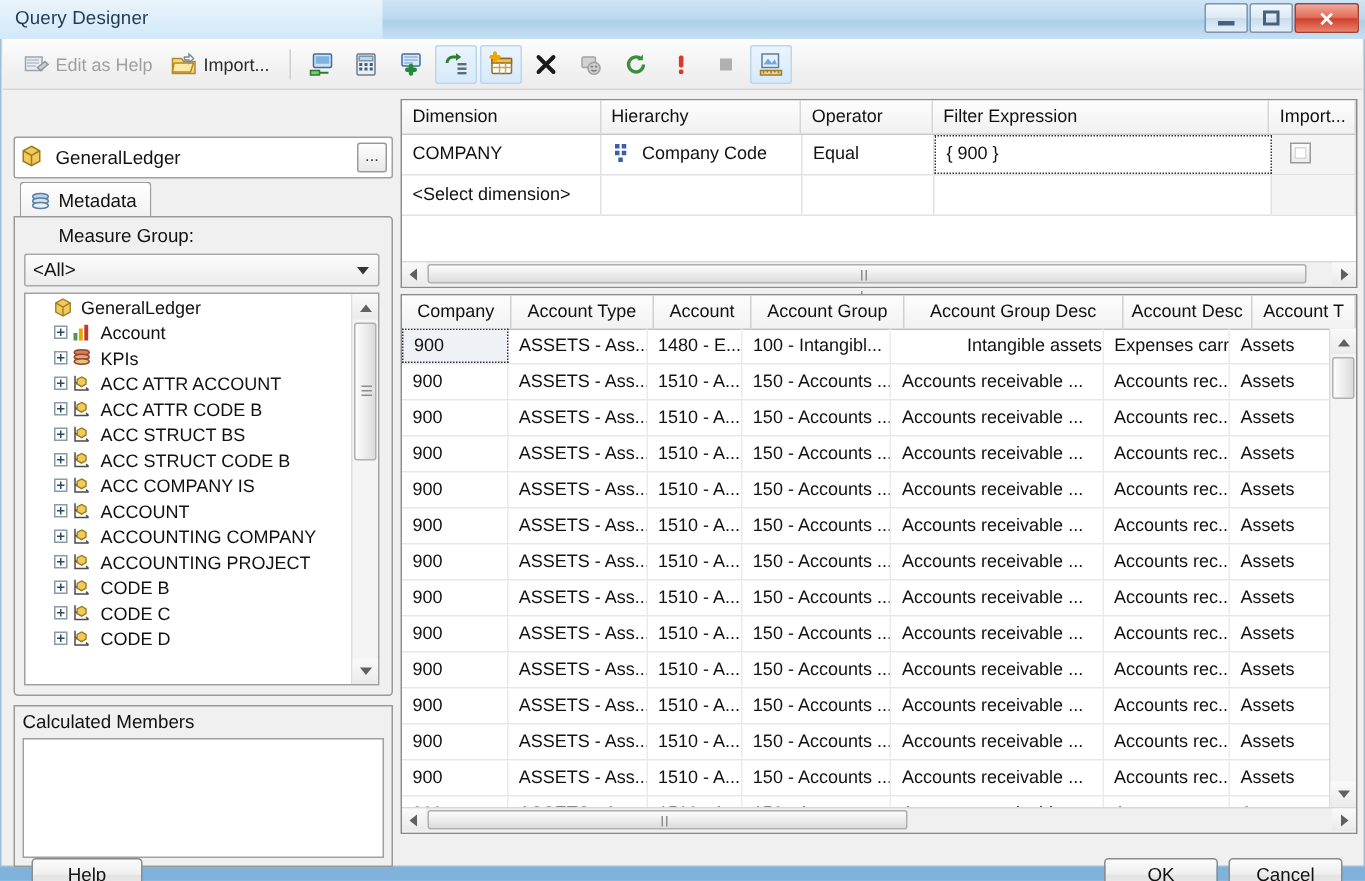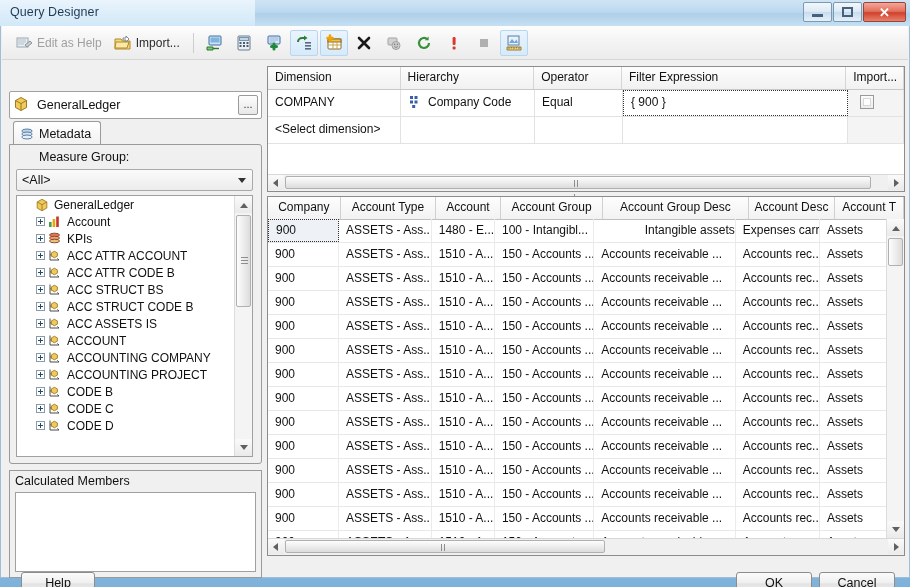--- a/index.html
+++ b/index.html
@@ -476,21 +476,21 @@
                   </svg></span>
                 <span class="txt">ACC STRUCT CODE B</span>
               </div>
               <div class="tnode" style="padding-left: 19px;">
                 <span class="exp"></span>
                 <span class="ico" style="width: 15px; height: 14px;"><svg width="14" height="13" viewBox="0 0 14 13">
                     <path d="M2 1.5v9.5h9" fill="none" stroke="#4a4a4a"></path>
                     <path d="M3.8 7.2l-1.6-1.6M11 11l-1.6-1.6" stroke="#4a4a4a"></path>
                     <path d="M6 3.2l3.3 1.8v3.6L6 10.4 2.7 8.6V5z" fill="#f2c95b" stroke="#9b7a20" transform="translate(1,-0.6) scale(0.9)"></path>
                   </svg></span>
-                <span class="txt">ACC ASSETS IS</span>
+                <span class="txt">ACC COMPANY IS</span>
               </div>
               <div class="tnode" style="padding-left: 19px;">
                 <span class="exp"></span>
                 <span class="ico" style="width: 15px; height: 14px;"><svg width="14" height="13" viewBox="0 0 14 13">
                     <path d="M2 1.5v9.5h9" fill="none" stroke="#4a4a4a"></path>
                     <path d="M3.8 7.2l-1.6-1.6M11 11l-1.6-1.6" stroke="#4a4a4a"></path>
                     <path d="M6 3.2l3.3 1.8v3.6L6 10.4 2.7 8.6V5z" fill="#f2c95b" stroke="#9b7a20" transform="translate(1,-0.6) scale(0.9)"></path>
                   </svg></span>
                 <span class="txt">ACCOUNT</span>
               </div>

